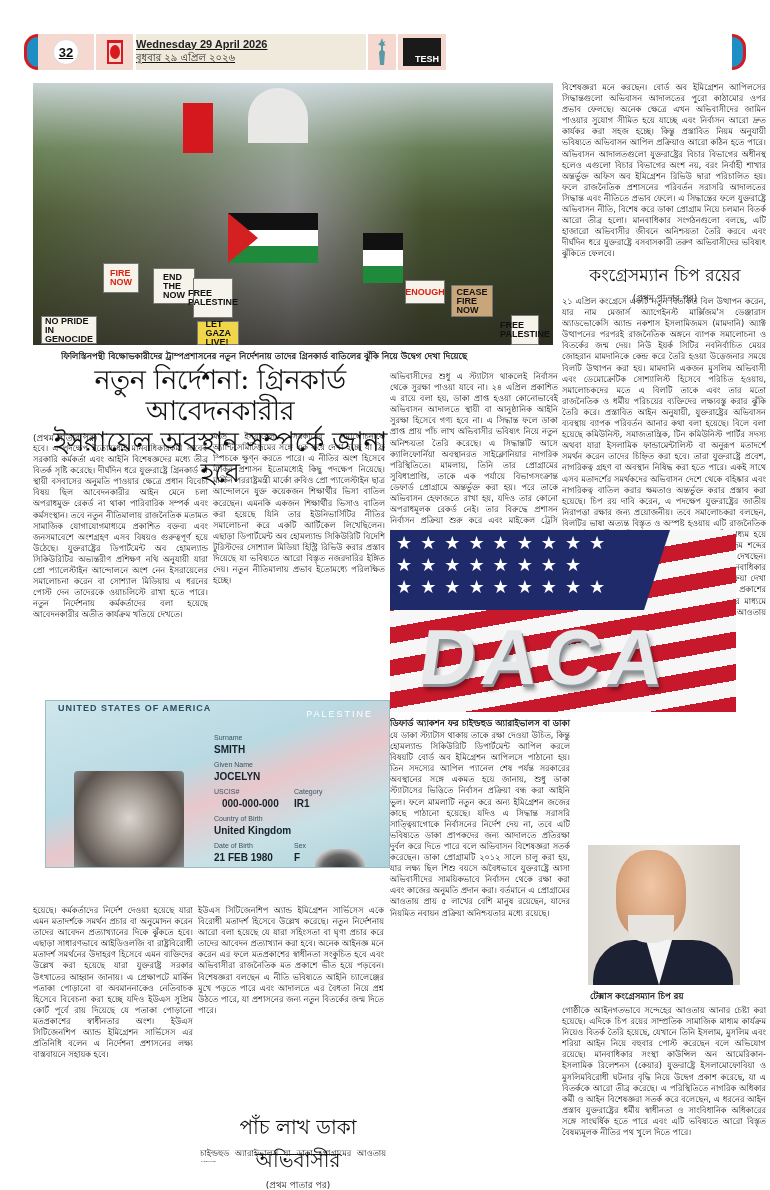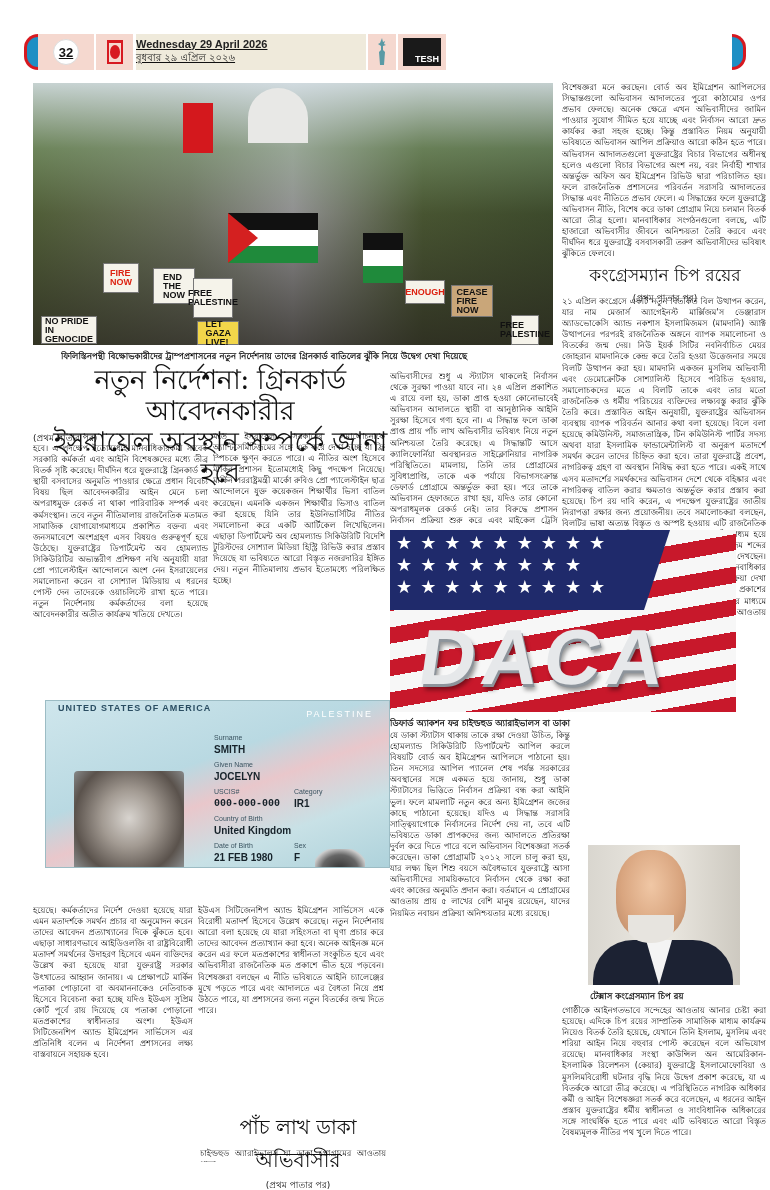--- a/index.html
+++ b/index.html
@@ -149,21 +149,21 @@
 
 <div class="photo card">
   <div class="t1">UNITED STATES OF AMERICA</div>
   <div class="bnd">PALESTINE</div>
   <div class="face"></div>
   <div class="lbl" style="left:168px;top:33px;">Surname</div>
   <div class="val" style="left:168px;top:43px;">SMITH</div>
   <div class="lbl" style="left:168px;top:60px;">Given Name</div>
   <div class="val" style="left:168px;top:70px;">JOCELYN</div>
   <div class="lbl" style="left:168px;top:87px;">USCIS#</div>
-  <div class="val" style="left:168px;top:97px;font-family:Liberation Mono, monospace;">000-000-000</div>
+  <div class="val" style="left:176px;top:97px;">000-000-000</div>
   <div class="lbl" style="left:248px;top:87px;">Category</div>
   <div class="val" style="left:248px;top:97px;">IR1</div>
   <div class="lbl" style="left:168px;top:114px;">Country of Birth</div>
   <div class="val" style="left:168px;top:124px;">United Kingdom</div>
   <div class="lbl" style="left:168px;top:141px;">Date of Birth</div>
   <div class="val" style="left:168px;top:151px;">21 FEB 1980</div>
   <div class="lbl" style="left:248px;top:141px;">Sex</div>
   <div class="val" style="left:248px;top:151px;">F</div>
   <div class="lbl" style="left:168px;top:168px;">Card Expires:</div>
   <div class="val" style="left:248px;top:166px;">01/23/2031</div>

